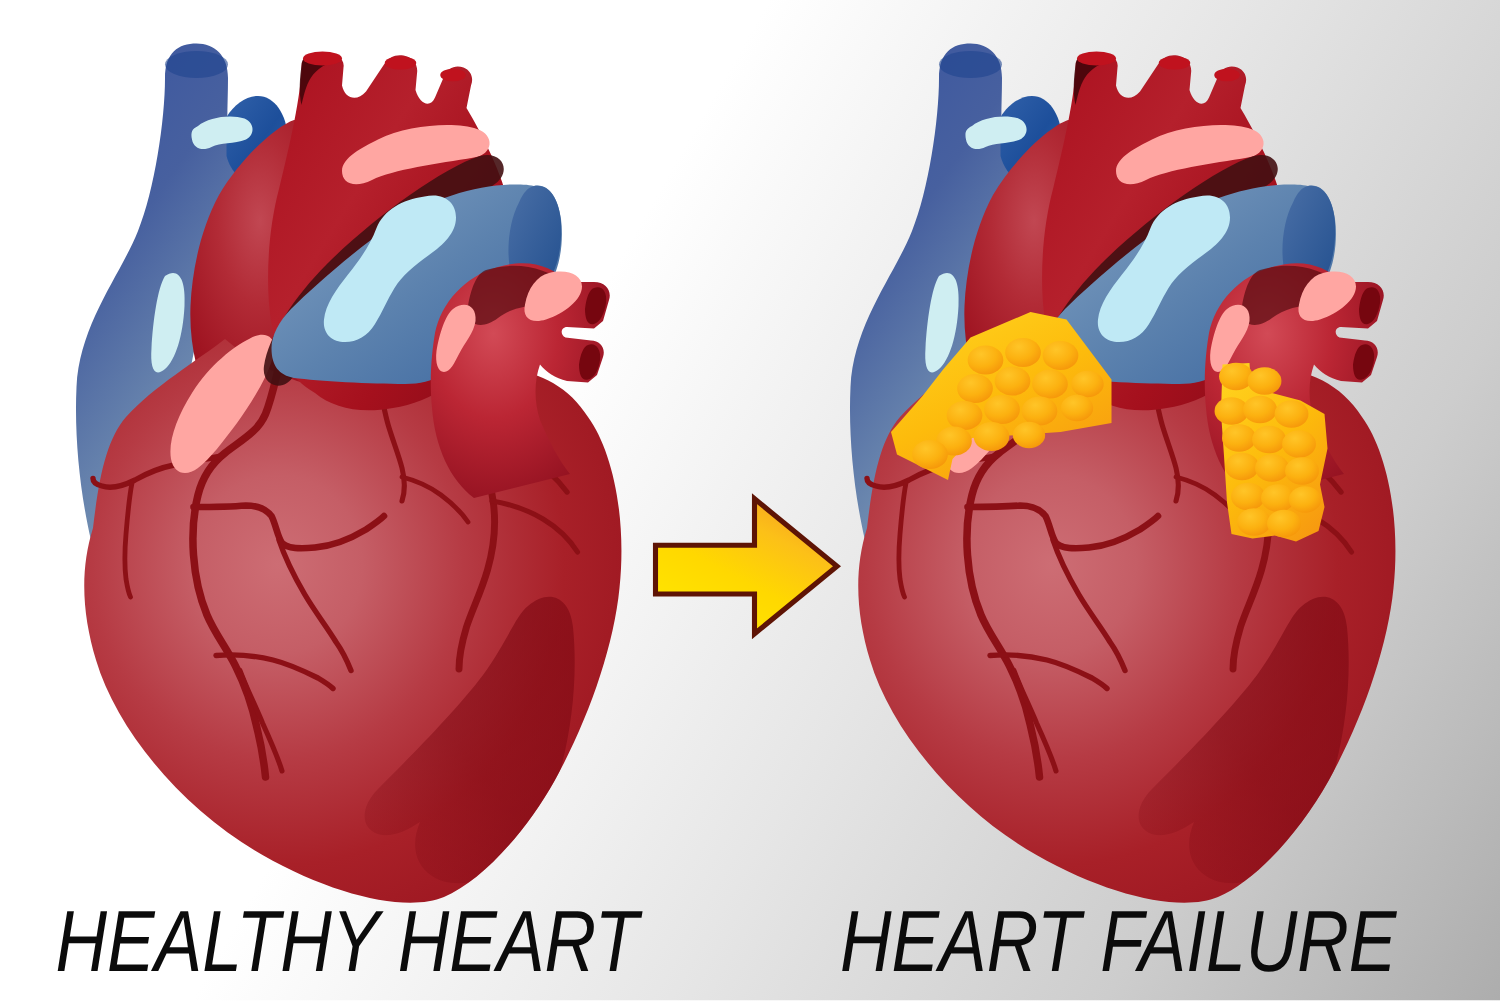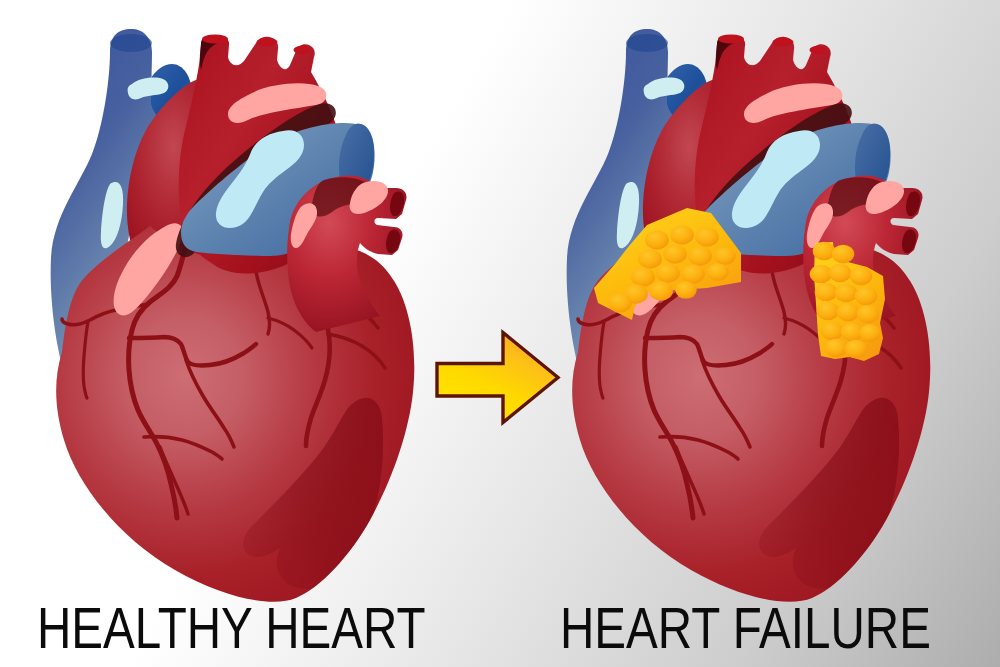--- a/index.html
+++ b/index.html
@@ -1,18 +1,18 @@
 <!DOCTYPE html>
 <html><head>
 <meta charset="utf-8">
 <style>
   html,body{margin:0;padding:0;width:1000px;height:667px;overflow:hidden;}
   body{font-family:"Liberation Sans",sans-serif;}
   #stage{position:relative;width:1000px;height:667px;
-     background:linear-gradient(120deg,#ffffff 0%,#ffffff 37%,#e6e6e6 60%,#cdcdcd 81%,#adadad 100%);}
+     background:linear-gradient(120deg,#ffffff 0%,#ffffff 37%,#e6e6e6 60%,#cdcdcd 81%,#adadad 100%);font-style:italic;}
   .label{position:absolute;font-size:58px;transform-origin:left top;transform:scaleX(0.82);color:#0b0b0b;letter-spacing:0px;line-height:1;font-weight:400;white-space:nowrap;}
   #lbl-left{left:37px;top:599px;}
   #lbl-right{left:560px;top:599px;}
   svg{position:absolute;top:0;left:0;}
 </style>
 </head>
 <body>
 
 <div id="stage">
   <svg id="main" width="1000" height="667" viewBox="0 0 1000 667">

